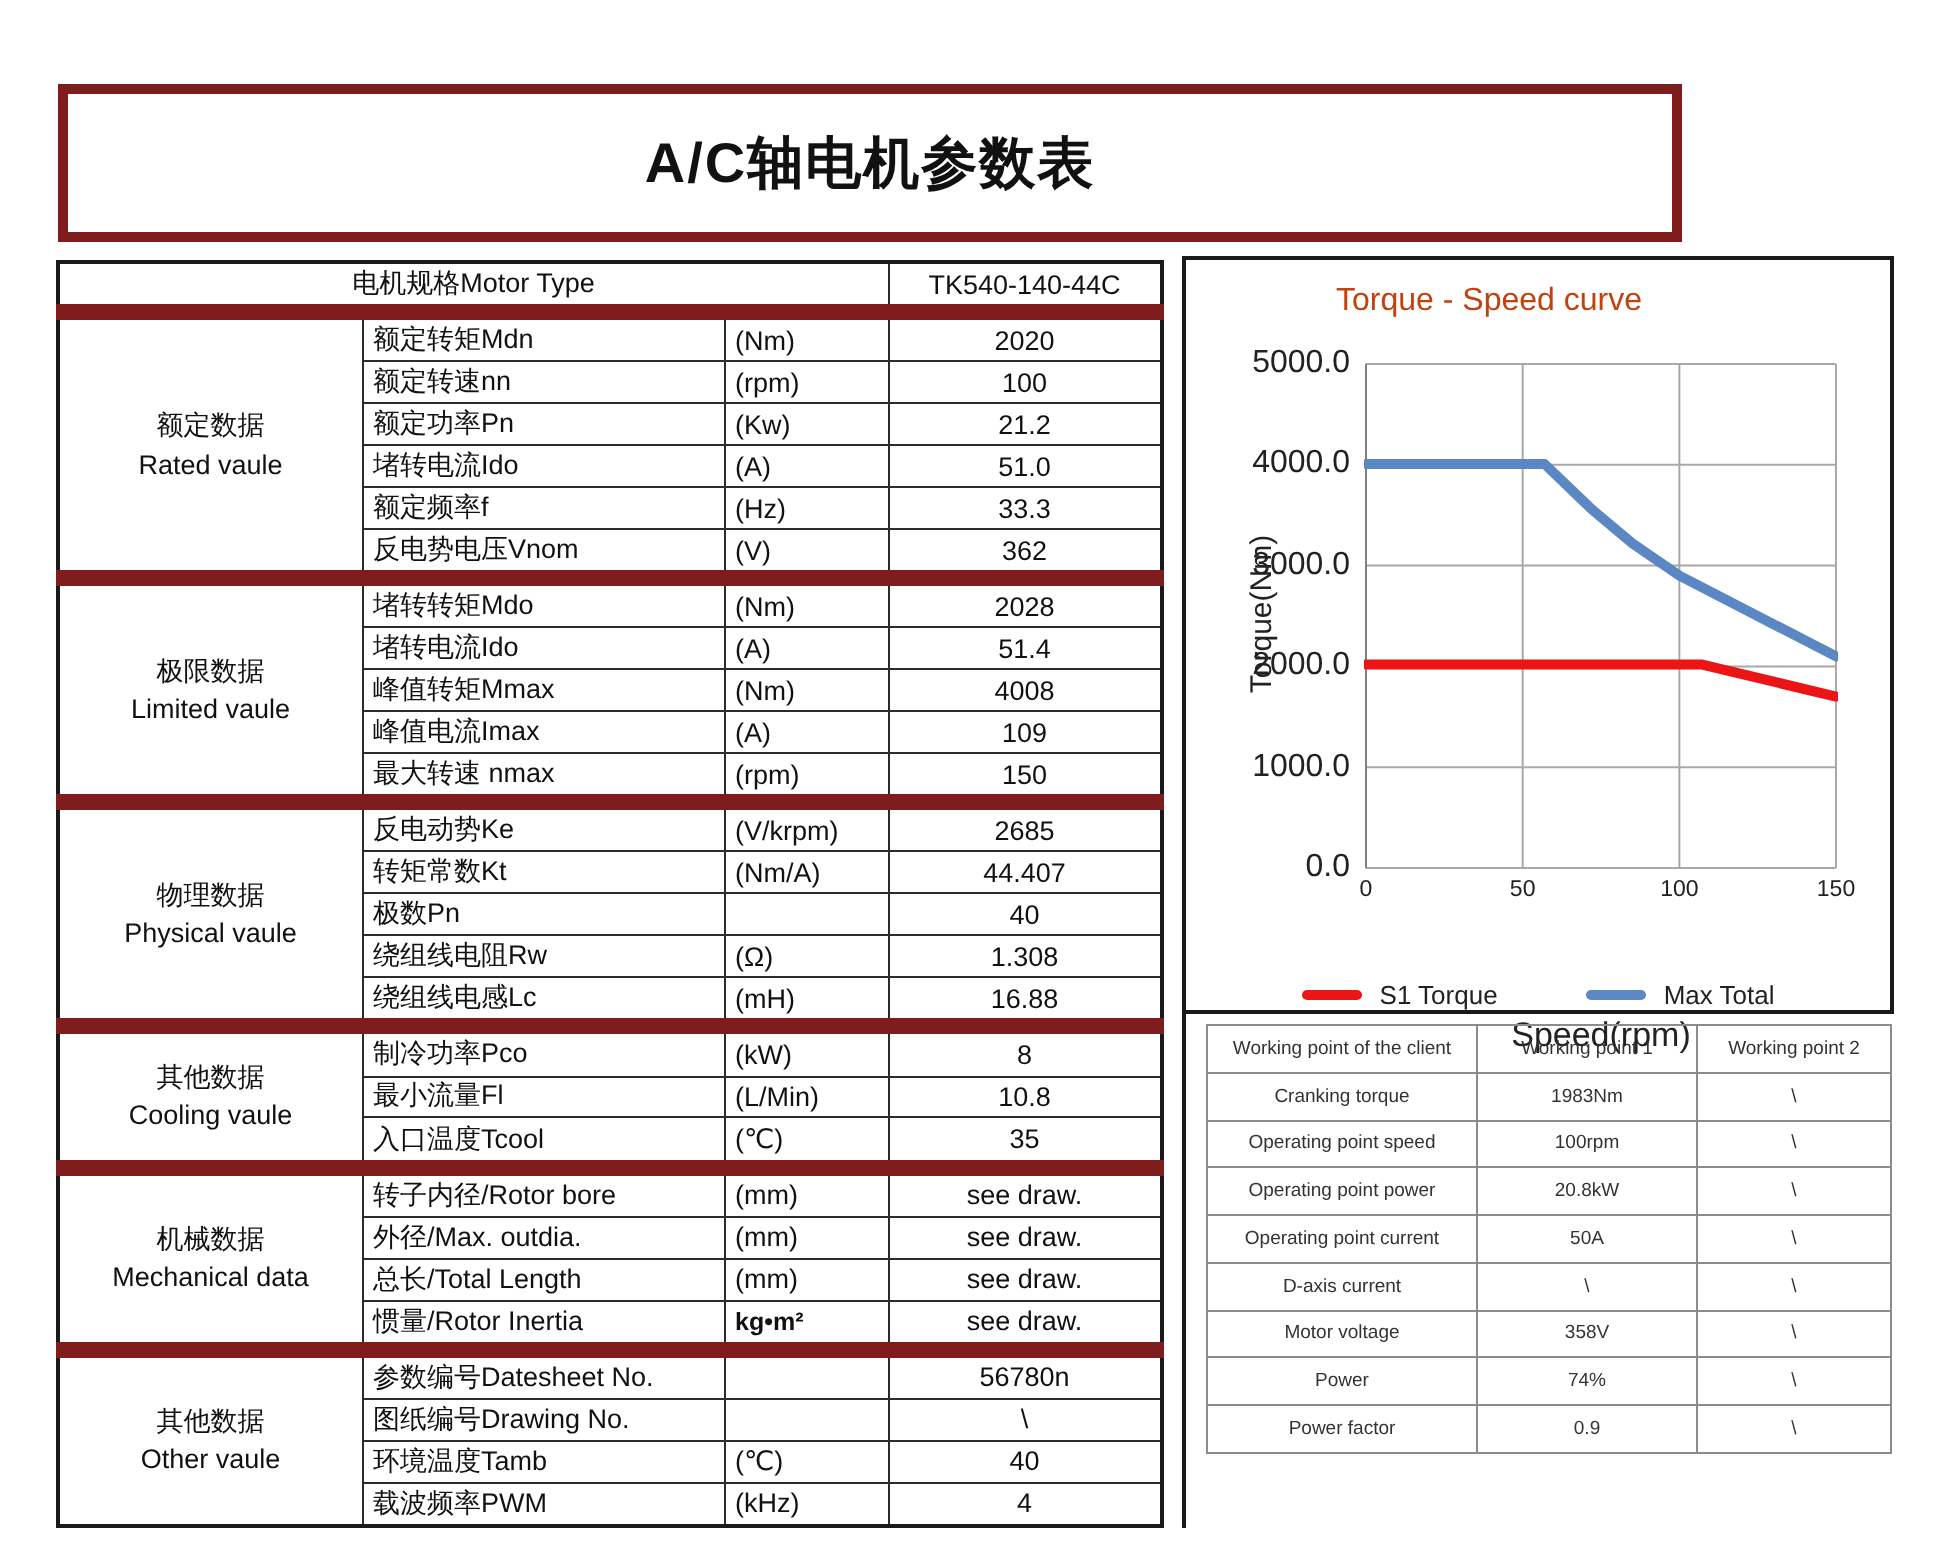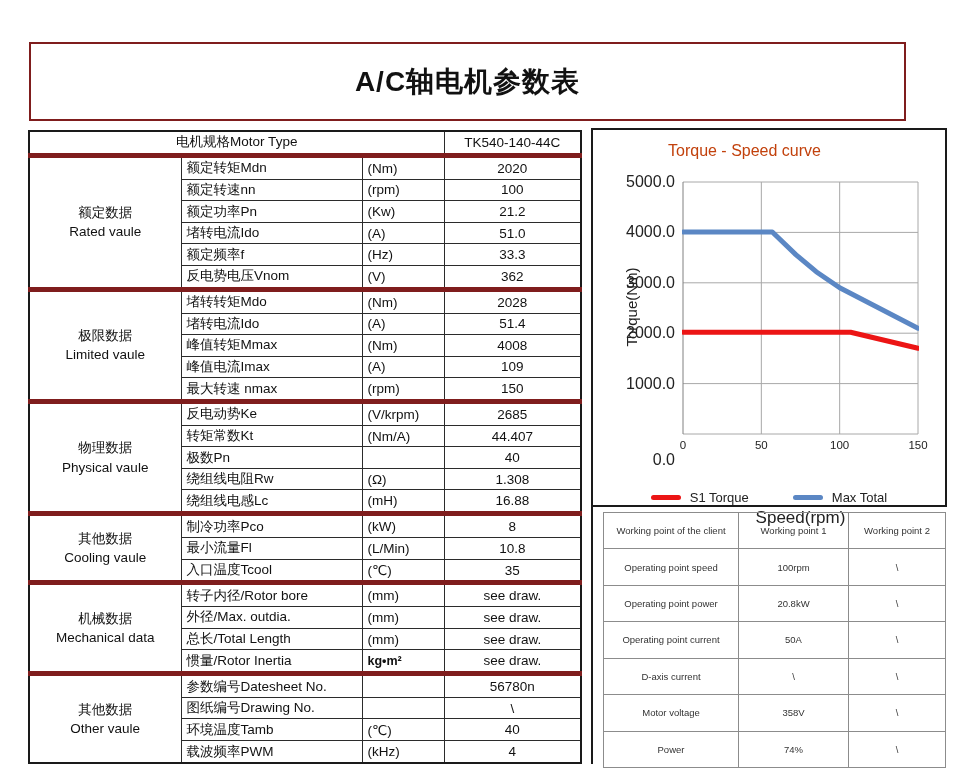--- a/index.html
+++ b/index.html
@@ -1,49 +1,49 @@
 <!DOCTYPE html>
 <html><head>
 <meta charset="utf-8">
 <style>
   html,body{margin:0;padding:0;background:#fff;}
   body{width:978px;height:777px;position:relative;font-family:"Liberation Sans","DejaVu Sans",sans-serif;color:#111;}
   .abs{position:absolute;}
 
   
-  .title-box{left:29px;top:42px;width:877px;height:79px;border:2px solid #7f1d1d;box-sizing:border-box;
+  .title-box{left:29px;top:42px;width:812px;height:79px;border:5px solid #7f1d1d;box-sizing:border-box;
              display:flex;align-items:center;justify-content:center;}
   .title-box h1{margin:0;font-size:28px;font-weight:700;letter-spacing:1px;}
 
   
   table.spec{left:28px;top:130px;width:552px;height:634px;border-collapse:collapse;table-layout:fixed;
              border:2px solid #1a1a1a;font-size:13.5px;}
   table.spec td{border:1px solid #2b2b2b;padding:0 0 0 5px;overflow:hidden;white-space:nowrap;}
   table.spec td.c{text-align:center;padding:0;}
-  table.spec tr.gstart td{border-top:5px solid #7f1d1d;}
+  table.spec tr.gstart td{border-top:8px solid #7f1d1d;}
   table.spec td.group{text-align:center;padding:0;line-height:1.45;}
   table.spec td.unit-bold{font-weight:700;font-size:12.5px;}
   col.cg{width:152px;} col.cp{width:181px;} col.cu{width:82px;} col.cv{width:137px;}
 
   
   .left-border-ext{left:591px;top:505px;width:2px;height:259px;background:#1a1a1a;}
   .chart-panel{left:591px;top:128px;width:356px;height:379px;border:2px solid #1a1a1a;box-sizing:border-box;}
   .chart-title{position:absolute;left:75px;top:12px;width:237px;text-align:left;font-size:16px;color:#c2410c;}
   .plot-svg{position:absolute;left:89px;top:51px;}
   .ytick{position:absolute;width:64px;left:18px;text-align:right;font-size:16px;color:#222;height:14px;line-height:14px;}
   .xtick{position:absolute;width:50px;text-align:center;font-size:11.5px;color:#222;top:309px;}
   .y-axis-title{position:absolute;left:38px;top:177px;transform:translate(-50%,-50%) rotate(-90deg);
                 white-space:nowrap;font-size:15px;color:#222;}
   .x-axis-title{position:absolute;left:89px;top:330px;width:237px;text-align:center;font-size:17px;color:#222;margin-top:48px;}
   .legend{position:absolute;left:0;top:360px;width:100%;display:flex;justify-content:center;gap:44px;align-items:center;}
   .legend-item{display:flex;align-items:center;gap:9px;font-size:13px;color:#222;}
   .legend-swatch{width:30px;height:5px;border-radius:2.5px;}
 
   
-  table.wp{left:603px;top:512px;width:342px;height:256px;border-collapse:collapse;table-layout:fixed;
+  table.wp{left:603px;top:512px;width:342px;height:215px;border-collapse:collapse;table-layout:fixed;
            font-size:9.5px;color:#333;}
   table.wp td{border:1px solid #8c8c8c;text-align:center;padding:0;overflow:hidden;white-space:nowrap;}
   col.w1{width:135px;} col.w2{width:110px;} col.w3{width:97px;}
 </style>
 </head>
 <body>
 
 <div class="abs title-box">
   <h1>A/C轴电机参数表</h1>
 </div>
@@ -235,21 +235,21 @@
       <line x1="1" y1="51.39999999999998" x2="236" y2="51.39999999999998" stroke="#a8a8a8" stroke-width="1"></line>
       <line x1="1" y1="1" x2="236" y2="1" stroke="#a8a8a8" stroke-width="1"></line>
       <line x1="1" y1="253" x2="1" y2="1" stroke="#808080" stroke-width="1"></line>
       <line x1="79.33333333333333" y1="253" x2="79.33333333333333" y2="1" stroke="#a8a8a8" stroke-width="1"></line>
       <line x1="157.66666666666666" y1="253" x2="157.66666666666666" y2="1" stroke="#a8a8a8" stroke-width="1"></line>
       <line x1="236" y1="253" x2="236" y2="1" stroke="#a8a8a8" stroke-width="1"></line>
       <polyline points="1.0,51.0 90.3,51.0 113.8,73.6 134.2,90.7 157.7,106.8 236.0,147.2" fill="none" stroke="#5b87c4" stroke-width="5" stroke-linecap="round" stroke-linejoin="round"></polyline>
       <polyline points="1.0,151.2 168.6,151.2 236.0,167.3" fill="none" stroke="#ec1515" stroke-width="5" stroke-linecap="round" stroke-linejoin="round"></polyline>
     </svg>
   <div id="ticks">
-      <div class="ytick" style="top: 297px; margin-top: 26px;">0.0</div>
+      <div class="ytick" style="top: 297px;">0.0</div>
       <div class="ytick" style="top: 246.6px;">1000.0</div>
       <div class="ytick" style="top: 196.2px;">2000.0</div>
       <div class="ytick" style="top: 145.8px;">3000.0</div>
       <div class="ytick" style="top: 95.4px;">4000.0</div>
       <div class="ytick" style="top: 45px;">5000.0</div>
       <div class="xtick" style="left: 65px;">0</div>
       <div class="xtick" style="left: 143.333px;">50</div>
       <div class="xtick" style="left: 221.667px;">100</div>
       <div class="xtick" style="left: 300px;">150</div>
     </div>
@@ -272,20 +272,25 @@
       <col class="w2">
       <col class="w3">
     </colgroup>
   <tbody>
       <tr>
         <td>Working point of the client</td>
         <td>Working point 1</td>
         <td>Working point 2</td>
       </tr>
       <tr>
+        <td>Cranking torque</td>
+        <td>1983Nm</td>
+        <td>\</td>
+      </tr>
+      <tr>
         <td>Operating point speed</td>
         <td>100rpm</td>
         <td>\</td>
       </tr>
       <tr>
         <td>Operating point power</td>
         <td>20.8kW</td>
         <td>\</td>
       </tr>
       <tr>
@@ -301,14 +306,19 @@
       <tr>
         <td>Motor voltage</td>
         <td>358V</td>
         <td>\</td>
       </tr>
       <tr>
         <td>Power</td>
         <td>74%</td>
         <td>\</td>
       </tr>
+      <tr>
+        <td>Power factor</td>
+        <td>0.9</td>
+        <td>\</td>
+      </tr>
     </tbody>
 </table>
 
 </body></html>

